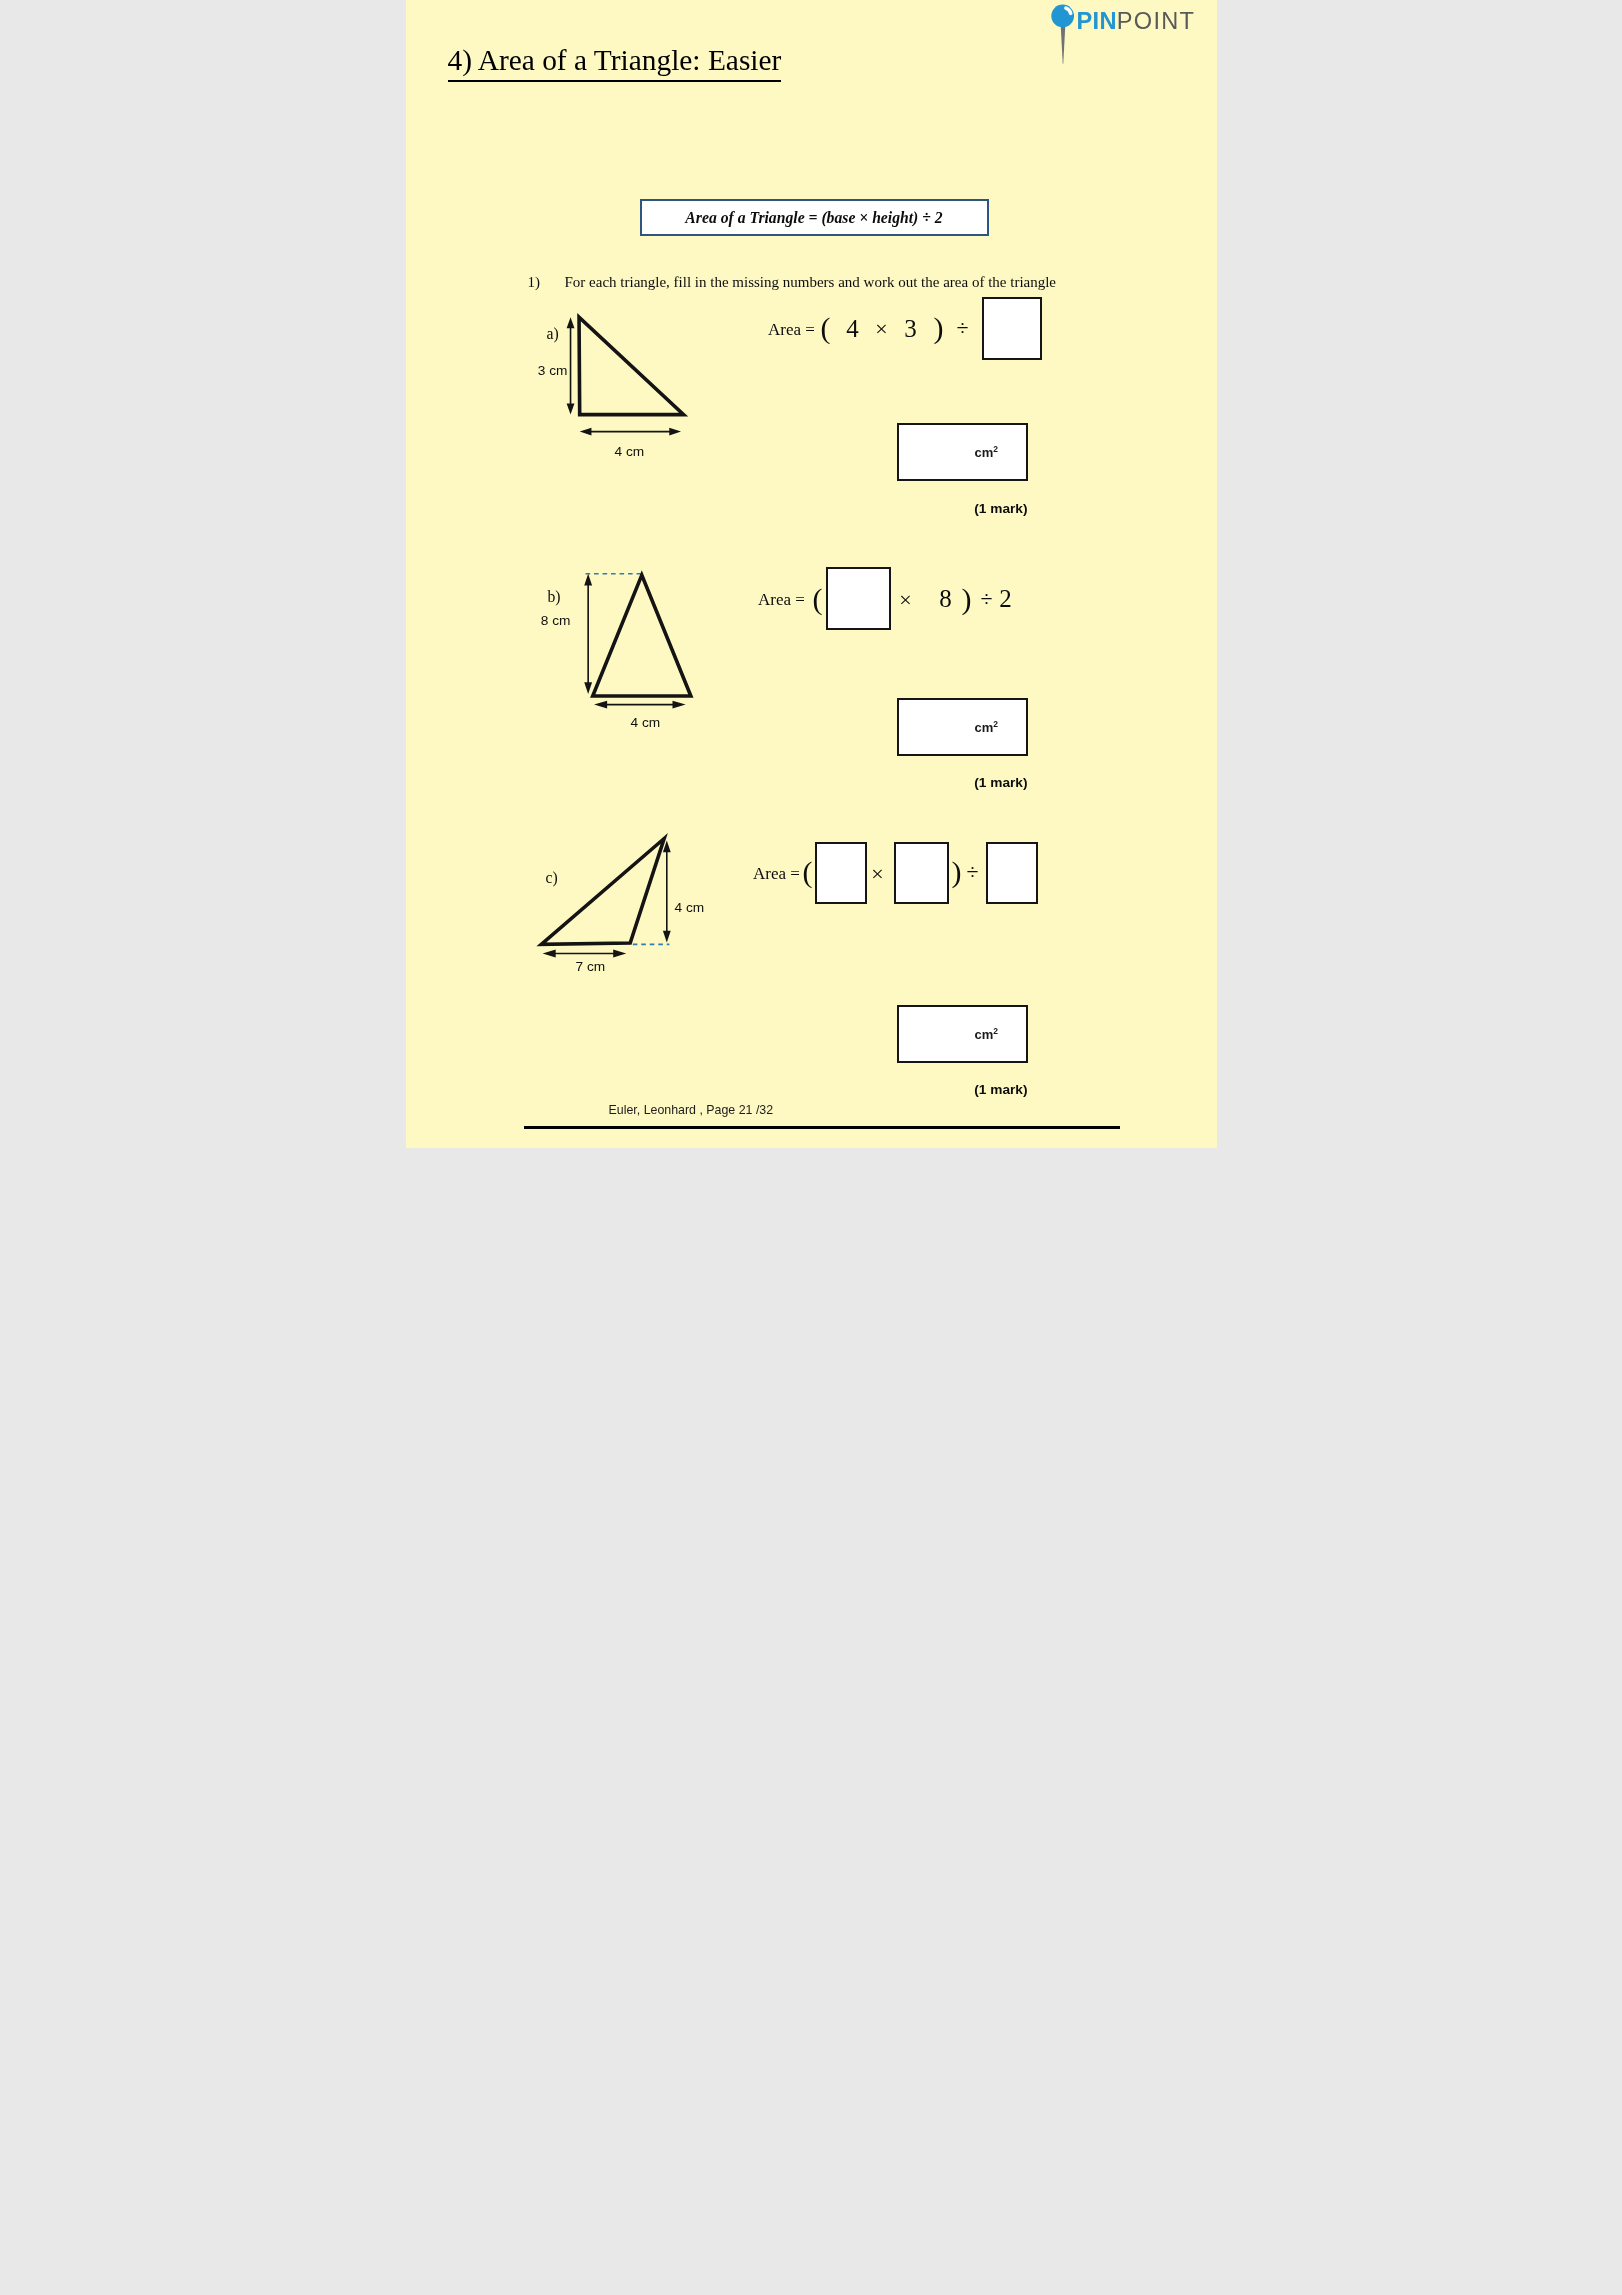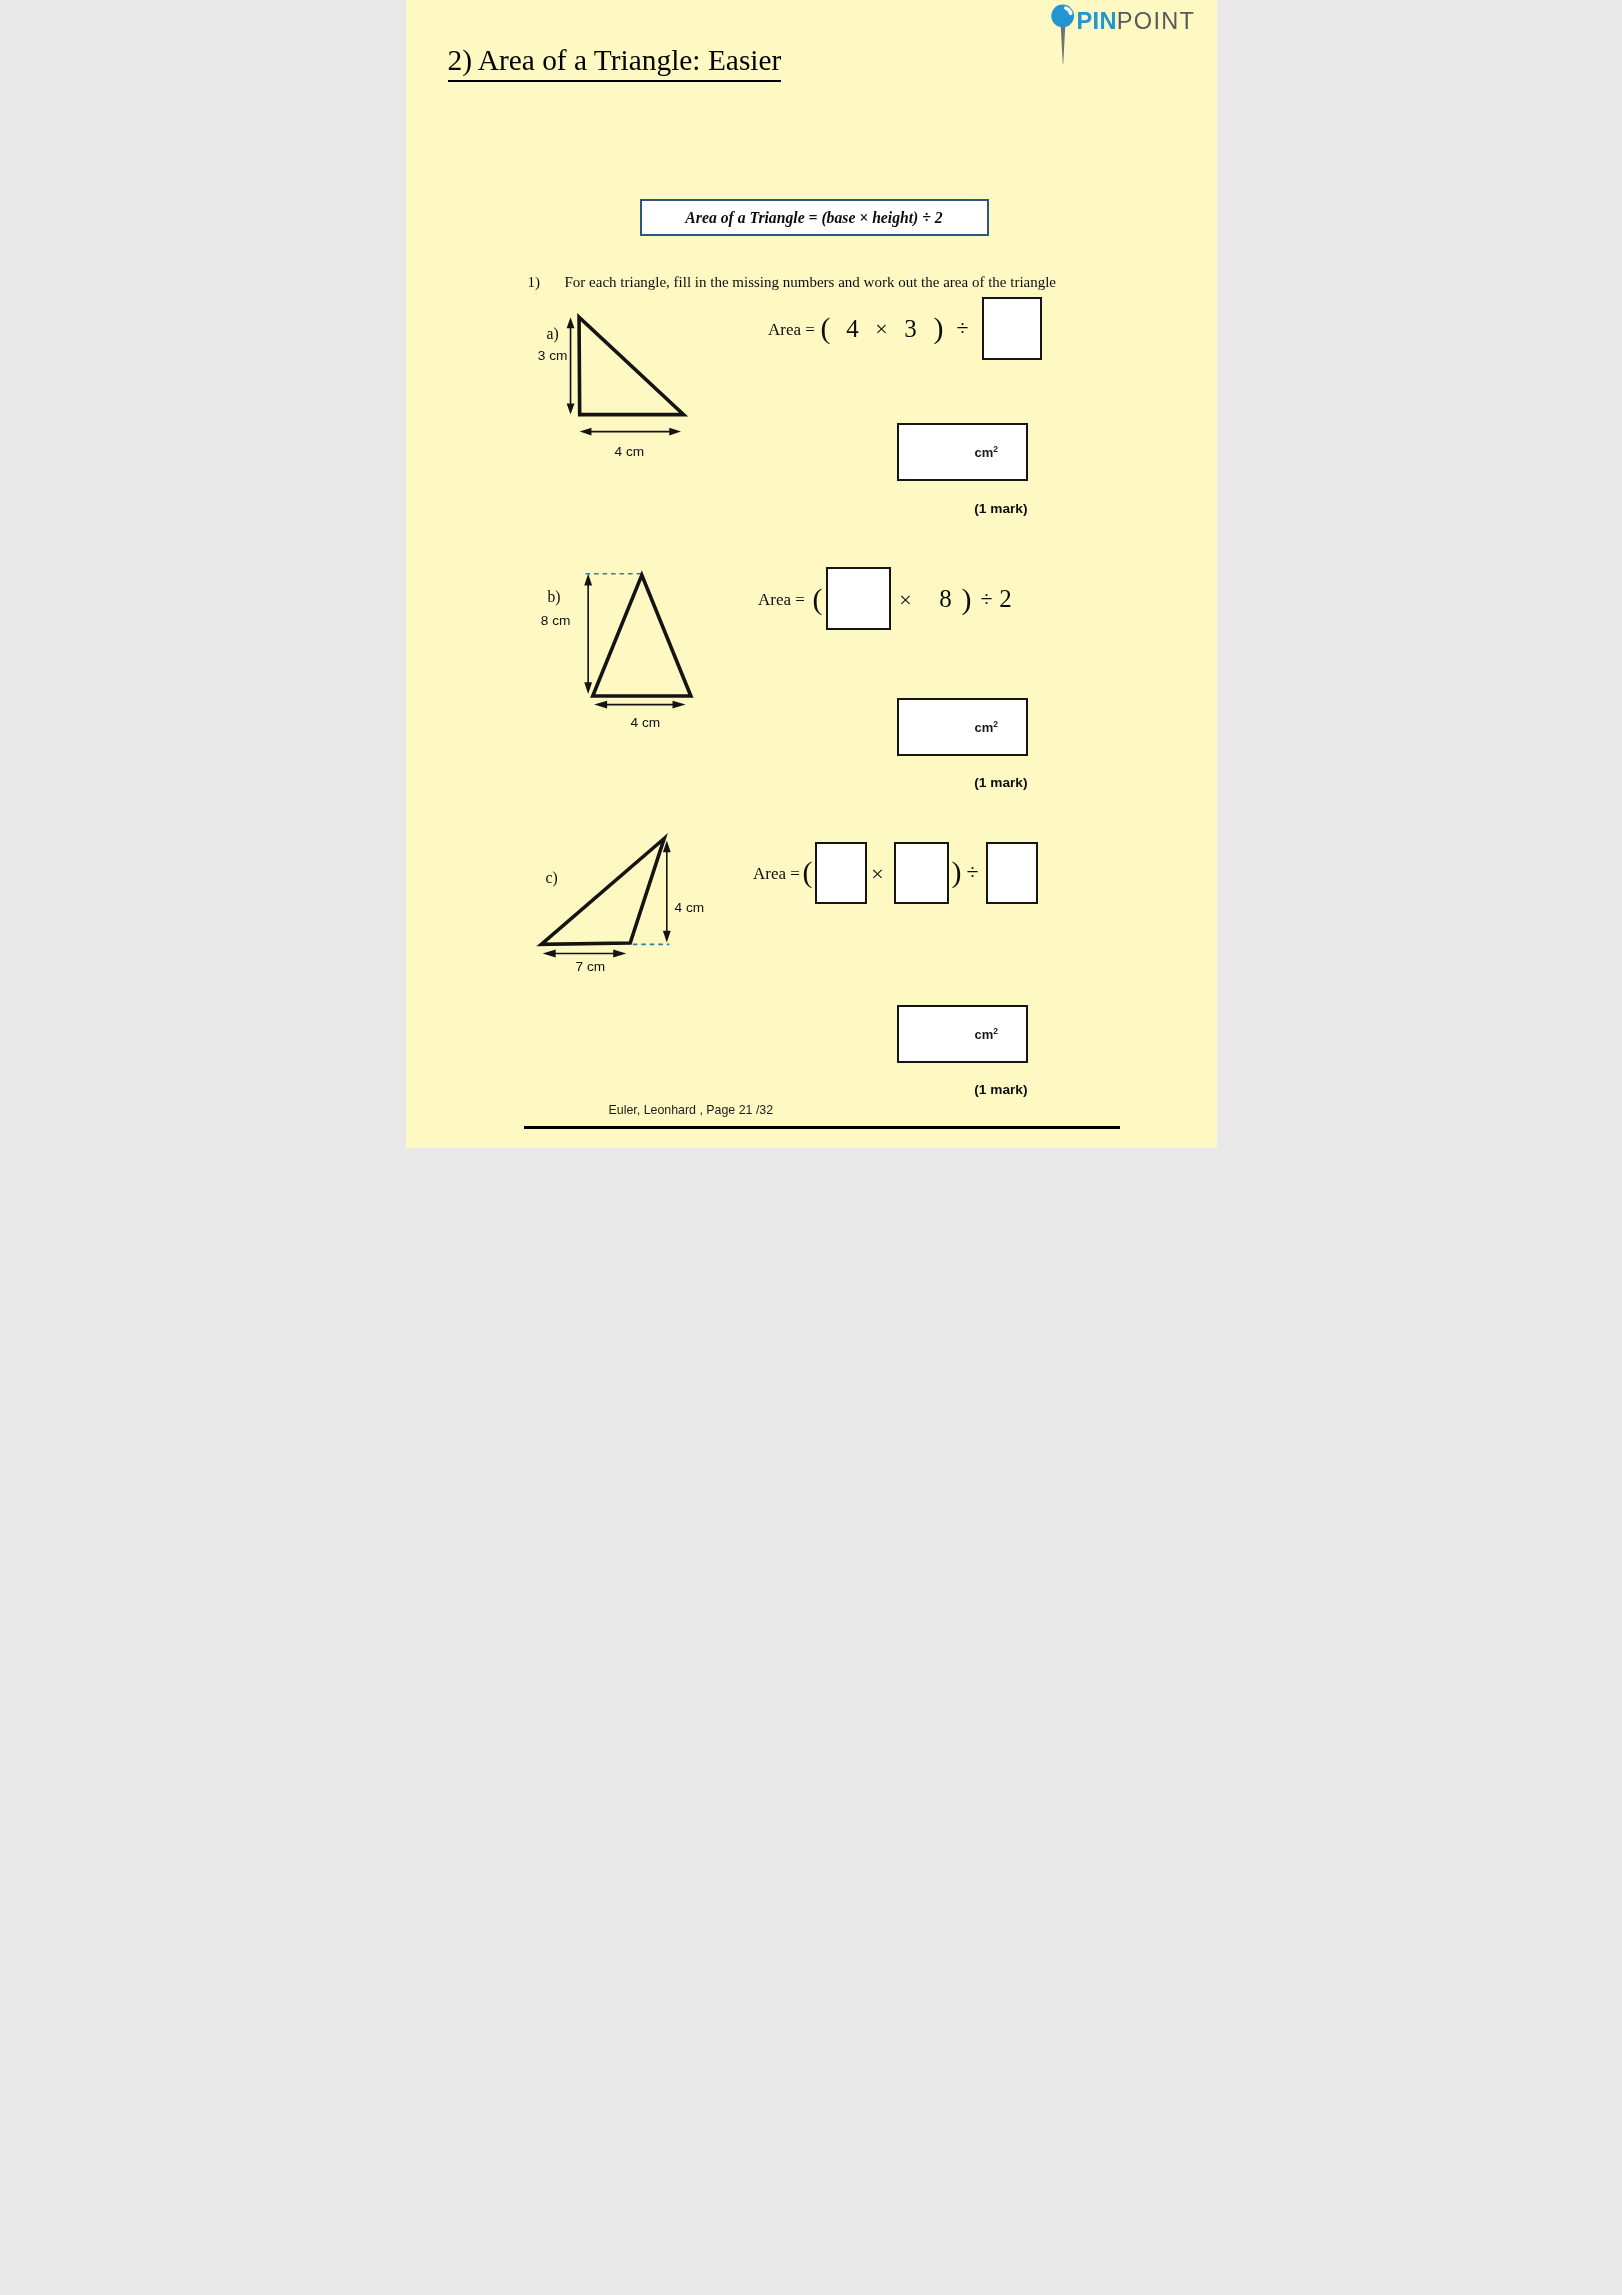--- a/index.html
+++ b/index.html
@@ -66,21 +66,21 @@
       <polygon points="16.5,35 23.5,35 20.4,93 19.6,93" fill="#707175"></polygon>
       <circle cx="19.5" cy="19.5" r="17.5" fill="#2196d3"></circle>
       <path d="M 24.5 7.5 A 11.5 11.5 0 0 1 31.8 15.5" stroke="#ffffff" stroke-width="5.5" fill="none" stroke-linecap="round"></path>
     </svg>
   </div>
   <div class="abs logo-text" style="left:671px;top:6.5px;">
     <span class="logo-pin">PIN</span><span class="logo-point">POINT</span>
   </div>
 
   <div class="abs" style="left:42px;top:44px;">
-    <span class="title">2) Area of a Triangle: Easier</span>
+    <span class="title">4) Area of a Triangle: Easier</span>
   </div>
 
   <div class="abs formula-box" style="left:234px;top:199px;">
     <span class="formula-text">Area of a Triangle = (base × height) ÷ 2</span>
   </div>
 
   <div class="abs qtext" style="left:122px;top:274px;">1)</div>
   <div class="abs qtext" style="left:159px;top:274px;">For each triangle, fill in the missing numbers and work out the area of the triangle</div>
 
   <div class="abs part-label" style="left:141px;top:325px;">a)</div>
@@ -91,21 +91,21 @@
       <line x1="62" y1="29" x2="62" y2="148" stroke-width="2.5" class="ink-stroke"></line>
       <polygon points="56,31 68,31 62,14" class="ink-fill"></polygon>
       <polygon points="56,146 68,146 62,163" class="ink-fill"></polygon>
     </g>
     <g>
       <line x1="92" y1="189" x2="215" y2="189" stroke-width="2.5" class="ink-stroke"></line>
       <polygon points="94,183 94,195 76,189" class="ink-fill"></polygon>
       <polygon points="213,183 213,195 231,189" class="ink-fill"></polygon>
     </g>
   </svg>
-  <div class="abs dim-label ra" style="left:123px;top:348px;width:39px;">3 cm</div>
+  <div class="abs dim-label ra" style="left:123px;top:363px;width:39px;">3 cm</div>
   <div class="abs dim-label" style="left:209px;top:444px;">4 cm</div>
 
   <span class="tok tok-arealbl" style="left:386px;top:329px;">Area =</span>
   <span class="tok tok-paren" style="left:420px;top:328px;">(</span>
   <span class="tok tok-num" style="left:447px;top:328px;">4</span>
   <span class="tok tok-op" style="left:476px;top:329px;">×</span>
   <span class="tok tok-num" style="left:505px;top:328px;">3</span>
   <span class="tok tok-paren" style="left:533px;top:328px;">)</span>
   <span class="tok tok-op" style="left:557px;top:328px;">÷</span>
   <div class="fill-box" style="left:576px;top:297px;width:60px;height:63px;"></div>

